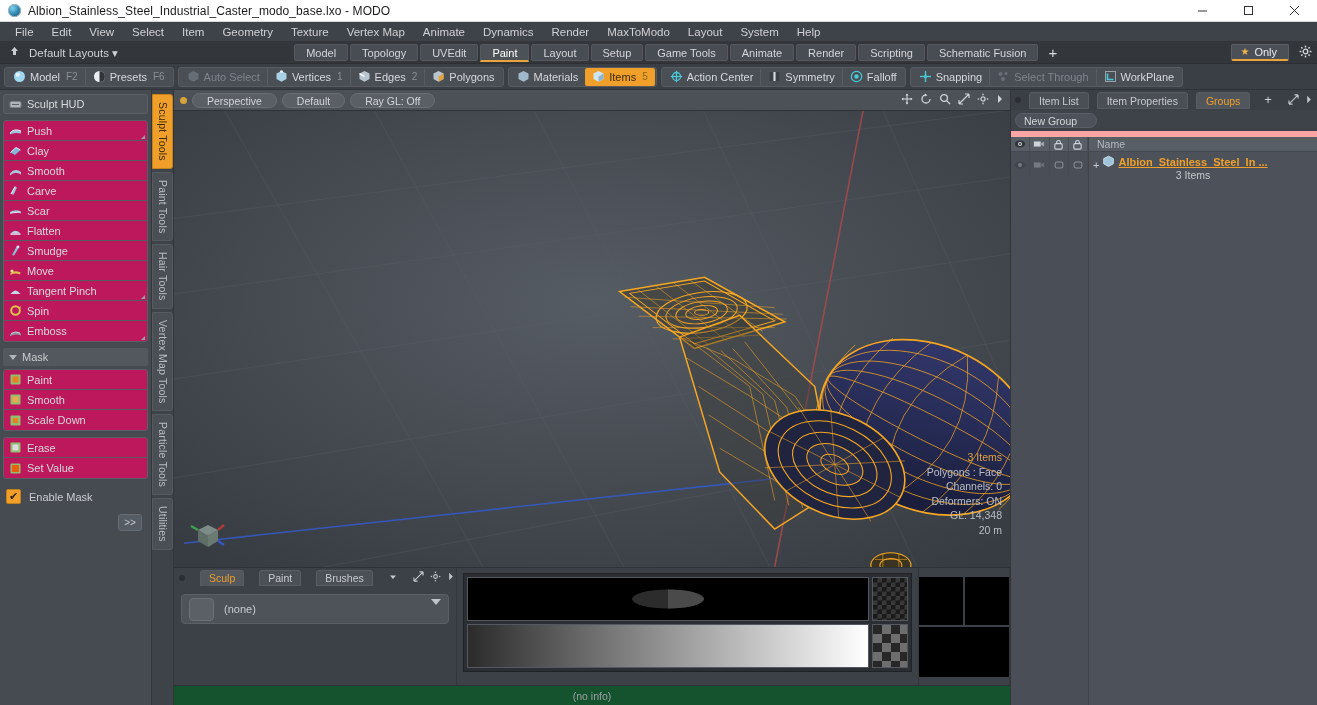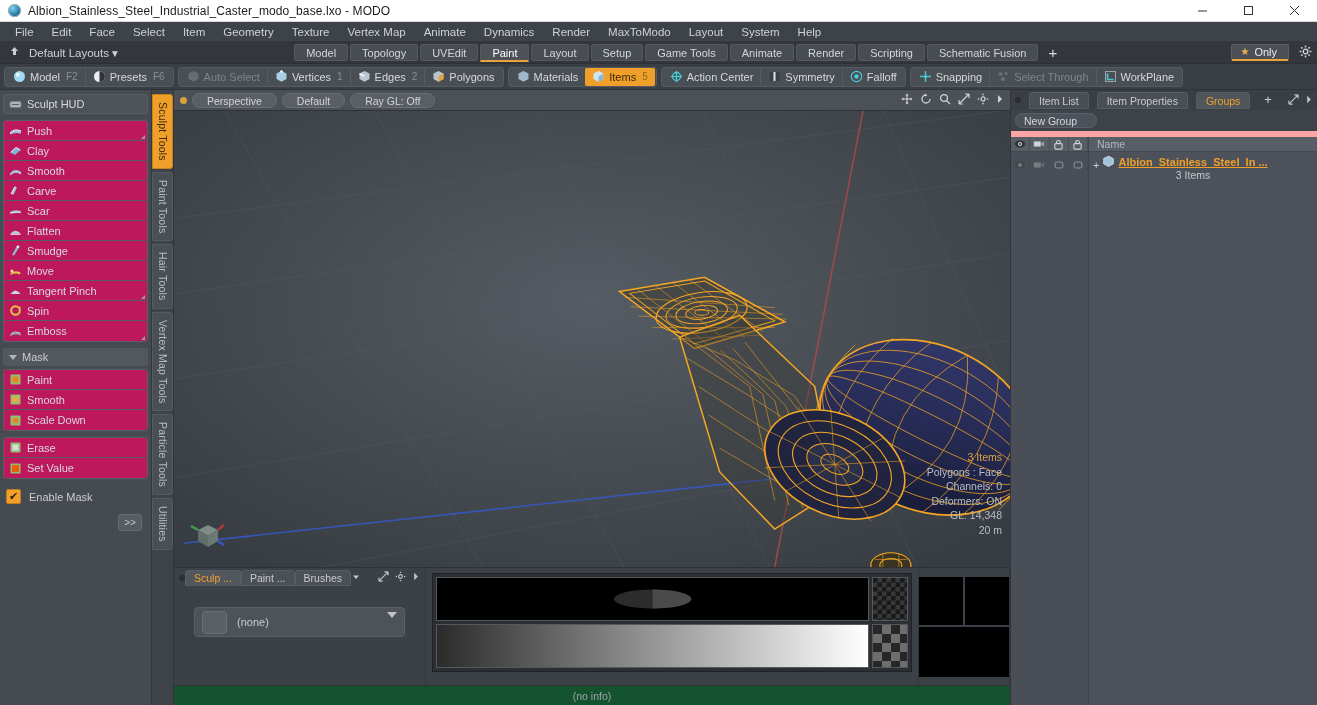--- a/index.html
+++ b/index.html
@@ -114,29 +114,29 @@
   #vpstats { position:absolute; right:8px; bottom:30px; text-align:right;
              font-size:10.5px; line-height:14.5px; color:#b9bec4; }
   #vpstats .hl { color:#e0a23e; }
   #axisgizmo { position:absolute; left:14px; bottom:12px; width:40px; height:40px; }
 
   
   #bottomdock { height:118px; background:#3c4147; display:flex;
                 border-top:1px solid #2e3237; }
   .bpanel { border-right:1px solid #33373c; display:flex; flex-direction:column; }
   #bp-sculpt { width:283px; padding:0; }
-  .btabrow { height:19px; display:flex; align-items:center; gap:0; padding:0 5px;
+  .btabrow { height:19px; display:flex; align-items:center; gap:15px; padding:0 5px;
              background:#3c4147; }
   .btabrow .dot { width:6px;height:6px;border-radius:50%;background:#2b2f34; flex:none; }
   .btab { height:16px; line-height:15px; padding:0 8px; font-size:10.5px; color:#c6cacf;
           background:#4b5056; border:1px solid #585d64; border-radius:3px 3px 0 0; }
   .btab.active { background:#52575e; color:#f0a02a; border-bottom:1px solid #52575e; }
   .btabrow .ricons { margin-left:auto; display:flex; gap:6px; align-items:center;
                      color:#c3c7cc; font-size:11px; }
-  .brushrow { margin:20px; height:30px; background:#4e5359; border:1px solid #5b6067;
+  .brushrow { margin:7px; height:30px; background:#4e5359; border:1px solid #5b6067;
               border-radius:4px; display:flex; align-items:center; padding:0 7px; gap:10px;
               position:relative; }
   .swatch { width:25px;height:23px;background:#5b6067;border:1px solid #6b7078;border-radius:4px;}
   .brushrow .nm { font-size:11px; color:#c9cdd2; }
   .brushrow .dd { position:absolute; right:7px; top:4px; width:0;height:0;
                   border-left:5px solid transparent;border-right:5px solid transparent;
                   border-top:6px solid #c0c4c9; }
 
   #bp-grad { width:553px; padding:5px 6px; }
   .gradbox { background:#2b2f34; border:1px solid #1f2327; padding:3px;
@@ -212,21 +212,21 @@
           <line x1="1" y1="1" x2="10" y2="10" stroke="#333" stroke-width="1"></line>
           <line x1="10" y1="1" x2="1" y2="10" stroke="#333" stroke-width="1"></line>
         </svg>
     </div>
   </div>
 </div>
 
 <div id="menubar">
   <span class="mi">File</span>
   <span class="mi">Edit</span>
-  <span class="mi">Face</span>
+  <span class="mi">View</span>
   <span class="mi">Select</span>
   <span class="mi">Item</span>
   <span class="mi">Geometry</span>
   <span class="mi">Texture</span>
   <span class="mi">Vertex Map</span>
   <span class="mi">Animate</span>
   <span class="mi">Dynamics</span>
   <span class="mi">Render</span>
   <span class="mi">MaxToModo</span>
   <span class="mi">Layout</span>

